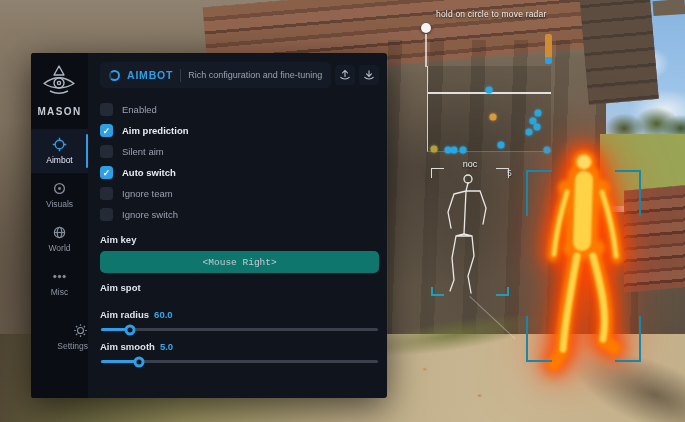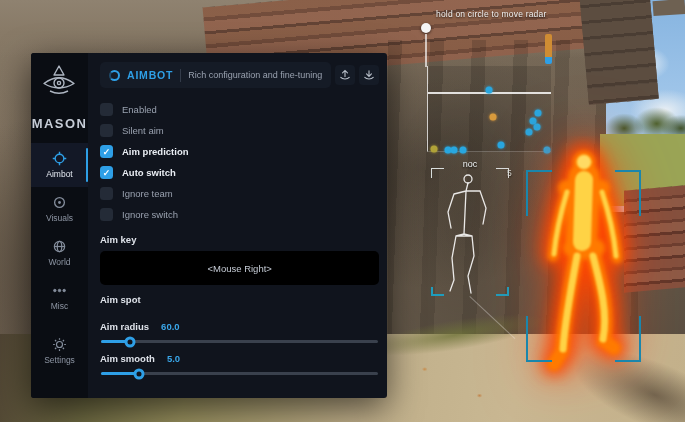--- a/index.html
+++ b/index.html
@@ -90,32 +90,32 @@
   .aim-line{position:absolute;left:470px;top:296px;width:62px;height:1px;background:rgba(255,255,255,.32);
     transform:rotate(43deg);transform-origin:left top;}
   .glow-player{position:absolute;left:522px;top:136px;
     filter:drop-shadow(0 0 12px rgba(255,70,0,.85)) drop-shadow(0 0 28px rgba(255,60,0,.5));}
 
   
   .panel{position:absolute;left:31px;top:53px;width:356px;height:345px;display:flex;
     background:#10141d;border-radius:3px;box-shadow:0 10px 34px rgba(0,0,0,.6);}
   .side{width:57px;background:#0a0d13;border-radius:3px 0 0 3px;display:flex;flex-direction:column;align-items:center;flex:none;}
   .logo{margin-top:11px;display:flex;flex-direction:column;align-items:center;}
-  .logo-label{margin-top:20px;font-size:13px;font-weight:bold;letter-spacing:1.4px;color:#c6ccd6;}
+  .logo-label{margin-top:10px;font-size:10px;font-weight:bold;letter-spacing:1.4px;color:#c6ccd6;}
   .nav{margin-top:12px;width:100%;}
   .nav-item{position:relative;height:44px;display:flex;flex-direction:column;align-items:center;
     justify-content:center;gap:3px;cursor:pointer;}
   .nav-item svg{stroke:#848d9c;}
   .nav-item .nav-label{font-size:8.5px;color:#8d95a3;}
   .nav-item.selected{background:#131826;}
   .nav-item.selected svg{stroke:#2e9fe6;}
   .nav-item.selected .nav-label{color:#e3e8f0;}
   .nav-item.selected::after{content:"";position:absolute;right:0;top:5px;bottom:5px;width:2.5px;
     background:#2e9fe6;border-radius:2px;}
-  .nav-item.settings{margin-top:10px;}
+  .nav-item.settings{margin-top:10px;align-items:flex-end;}
 
   .main{flex:1;padding:9px 12px 0 12px;display:flex;flex-direction:column;}
   .hdr-row{display:flex;gap:4px;align-items:center;}
   .hdr-bar{flex:1;height:26px;background:#151b26;border-radius:5px;display:flex;align-items:center;
     gap:7px;padding:0 9px;overflow:hidden;}
   .hdr-ring{width:11px;height:11px;border-radius:50%;border:2px solid #2e9fe6;flex:none;
     border-left-color:rgba(46,159,230,.35);}
   .hdr-title{font-size:10.5px;font-weight:bold;color:#2e9fe6;letter-spacing:.8px;}
   .hdr-div{width:1px;height:13px;background:#333b49;flex:none;}
   .hdr-sub{font-size:9px;color:#99a1af;white-space:nowrap;}
@@ -125,27 +125,27 @@
   .toggles{margin-top:11px;}
   .toggle-row{height:21px;display:flex;align-items:center;gap:9px;cursor:pointer;}
   .cbox{width:13px;height:13px;border-radius:3.5px;background:#242b37;flex:none;position:relative;}
   .toggle-row.checked .cbox{background:#2e9fe6;}
   .toggle-row.checked .cbox::after{content:"\2713";position:absolute;inset:0;color:#fff;font-size:9px;
     font-weight:bold;display:flex;align-items:center;justify-content:center;}
   .toggle-label{font-size:9.5px;color:#99a1af;}
   .toggle-row.checked .toggle-label{color:#e9edf3;font-weight:bold;}
 
   .sec-label{margin:9px 0 6px 0;font-size:9.5px;font-weight:bold;color:#dfe3ea;}
-  .key-btn{height:34px;background:#000000;border-radius:5px;display:flex;align-items:center;
-    justify-content:center;font-size:9.5px;color:#c6ccd6;cursor:pointer;}
+  .key-btn{height:22px;background:#0f766e;border-radius:5px;display:flex;align-items:center;
+    justify-content:center;font-size:9.5px;color:#c6ccd6;cursor:pointer;font-family:Liberation Mono, monospace;}
   .select{height:22px;background:#1a202b;border-radius:5px;display:flex;align-items:center;
     padding:0 9px;font-size:9.5px;color:#d6dae2;cursor:pointer;}
   .select .chev{margin-left:auto;}
 
-  .slider-label-row{display:flex;gap:12px;margin:10px 0 8px 0;font-size:9.5px;}
+  .slider-label-row{display:flex;gap:5px;margin:10px 0 8px 0;font-size:9.5px;}
   .slider-label-row .lbl{font-weight:bold;color:#dfe3ea;}
   .slider-label-row .val{color:#3aa7ea;font-weight:bold;}
   .track{position:relative;height:3px;background:#3a414d;border-radius:2px;margin:0 1px;cursor:pointer;}
   .fill{position:absolute;left:0;top:0;height:100%;background:#2e9fe6;border-radius:2px;}
   .thumb{position:absolute;top:50%;width:11px;height:11px;border-radius:50%;background:#10141d;
     border:3px solid #2e9fe6;transform:translate(-50%,-50%);cursor:grab;}
 </style>
 </head>
 <body>
 
@@ -320,27 +320,27 @@
             <path d="M10,4 V12 M6.5,8.5 L10,12 L13.5,8.5 M4,13.5 C6.5,16.5 13.5,16.5 16,13.5"></path>
           </svg>
         </div>
       </div>
 
       <div class="toggles">
         <div class="toggle-row">
           <span class="cbox"></span>
           <span class="toggle-label">Enabled</span>
         </div>
+        <div class="toggle-row checked">
+          <span class="cbox"></span>
+          <span class="toggle-label">Aim prediction</span>
+        </div>
         <div class="toggle-row">
           <span class="cbox"></span>
           <span class="toggle-label">Silent aim</span>
-        </div>
-        <div class="toggle-row checked">
-          <span class="cbox"></span>
-          <span class="toggle-label">Aim prediction</span>
         </div>
         <div class="toggle-row checked">
           <span class="cbox"></span>
           <span class="toggle-label">Auto switch</span>
         </div>
         <div class="toggle-row">
           <span class="cbox"></span>
           <span class="toggle-label">Ignore team</span>
         </div>
         <div class="toggle-row">

